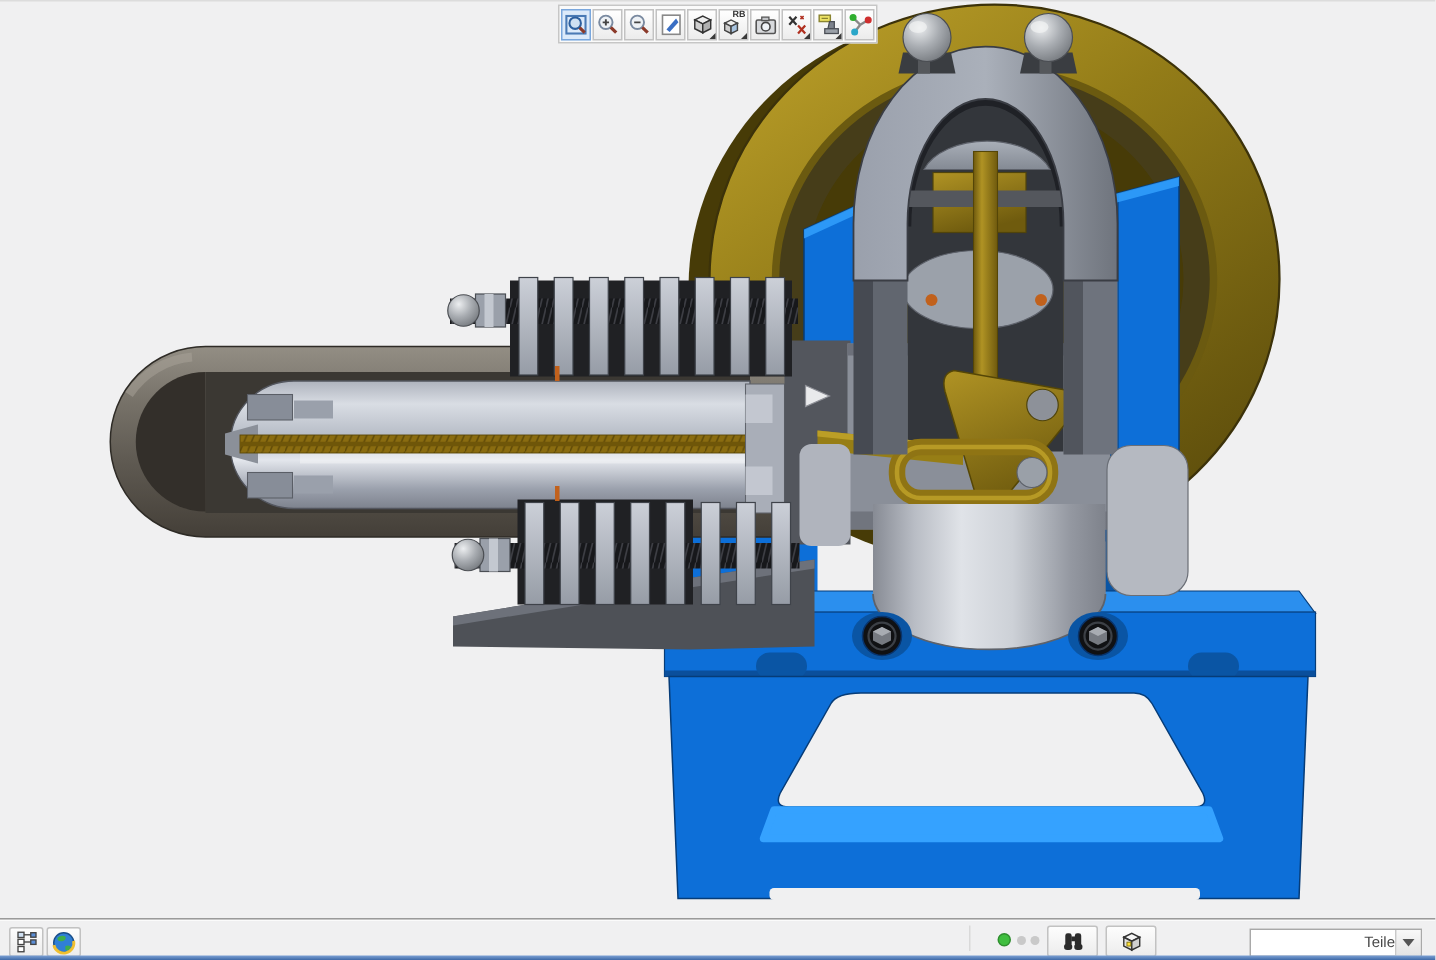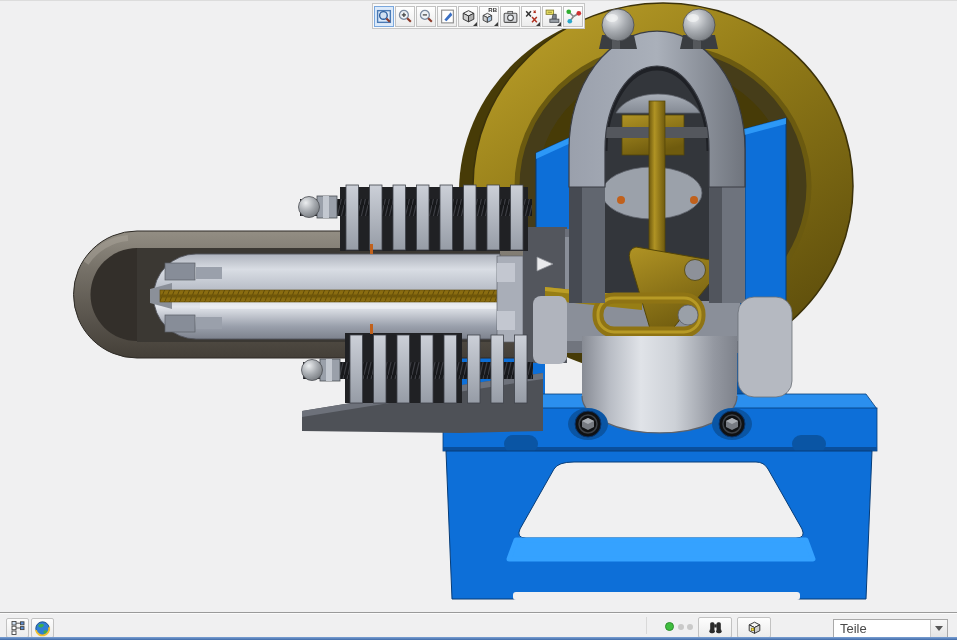--- a/index.html
+++ b/index.html
@@ -25,21 +25,21 @@
   .rb-label{position:absolute;right:1px;top:0px;font-size:6px;font-weight:bold;color:#333;line-height:7px;}
   
   .statusbar{position:absolute;left:0;top:612px;width:957px;height:25px;background:var(--window-bg);
     border-top:1px solid #9a9a9a;box-shadow:inset 0 1px 0 #fbfbfb;z-index:5;}
   .sbtn{position:absolute;border:1px solid #c2c2c2;background:linear-gradient(#fdfdfd,#ececec);
     border-radius:2px;display:flex;align-items:center;justify-content:center;cursor:pointer;}
   .sep{position:absolute;width:1px;background:#d9d9d9;top:4px;height:17px;}
   .dot{position:absolute;border-radius:50%;}
   .combo{position:absolute;left:833px;top:6px;width:115px;height:19px;background:#fff;
     border:1px solid #a9a9a9;display:flex;align-items:center;cursor:pointer;}
-  .combo .val{flex:1;font-size:13px;color:#4a4a4a;padding-left:6px;line-height:17px;}
+  .combo .val{flex:1;font-size:10px;color:#4a4a4a;padding-left:6px;line-height:17px;text-align:right;}
   .combo .arrow{width:17px;height:17px;border-left:1px solid #c9c9c9;background:linear-gradient(#f8f8f8,#e4e4e4);
     display:flex;align-items:center;justify-content:center;}
   .combo .arrow::after{content:"";width:0;height:0;border-left:4px solid transparent;
     border-right:4px solid transparent;border-top:5px solid #555;}
   .bottom-edge{position:absolute;left:0;top:637px;width:957px;height:3px;
     background:linear-gradient(#7ca1d4,#3f6aa8);z-index:6;}
 </style>
 </head>
 <body>
 

